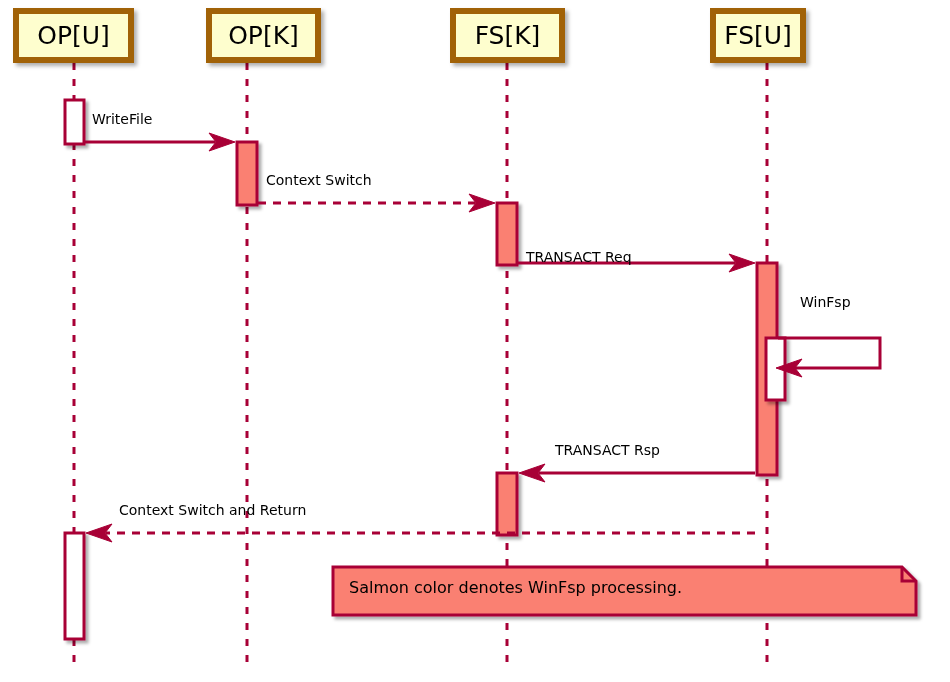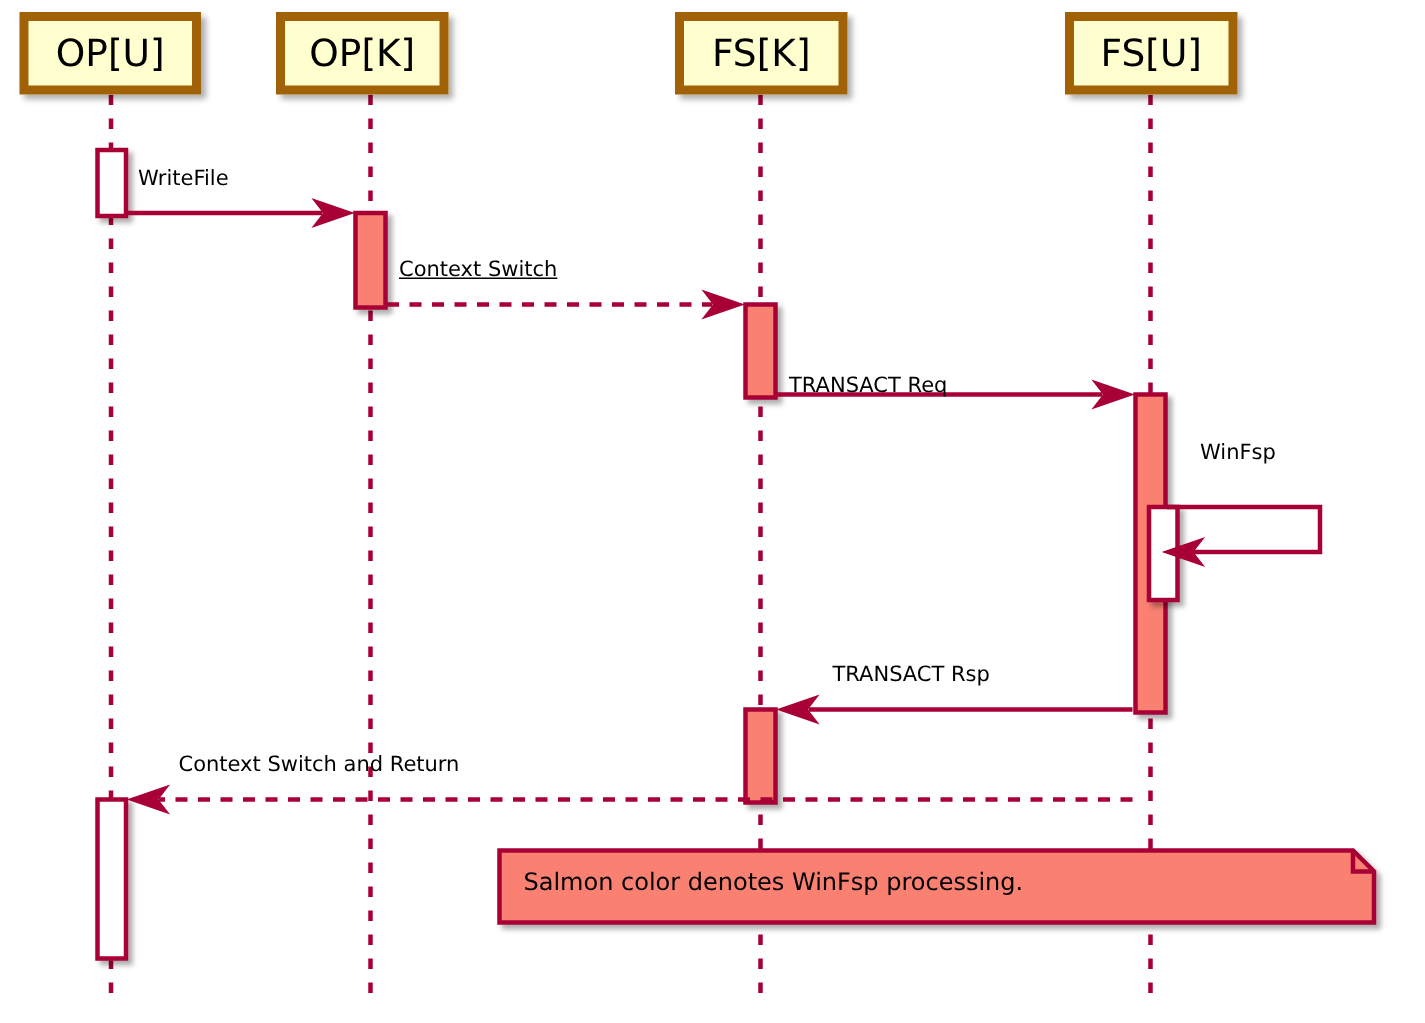--- a/index.html
+++ b/index.html
@@ -90,33 +90,33 @@
     <g id="note-group">
         <path d="M 333 567 L 902 567 L 916 581 L 916 615 L 333 615 Z" fill="#FA8072" stroke="#A80036" stroke-width="3" filter="url(#soft-shadow)"></path>
         <path d="M 902 567 L 902 581 L 916 581" fill="none" stroke="#A80036" stroke-width="3"></path>
       </g>
   </svg>
 
   <div id="participants-layer">
       <div class="participant-box" style="left: 13px; top: 8px; width: 121px; height: 55px;">
         <span class="lbl participant-label" style="position: static;">OP[U]</span>
       </div>
-      <div class="participant-box" style="left: 184px; top: 8px; width: 115px; height: 55px;">
+      <div class="participant-box" style="left: 206px; top: 8px; width: 115px; height: 55px;">
         <span class="lbl participant-label" style="position: static;">OP[K]</span>
       </div>
       <div class="participant-box" style="left: 450px; top: 8px; width: 115px; height: 55px;">
         <span class="lbl participant-label" style="position: static; text-align: center;">FS[K]</span>
       </div>
-      <div class="participant-box" style="left: 710px; top: 8px; width: 115px; height: 55px;">
+      <div class="participant-box" style="left: 710px; top: 8px; width: 96px; height: 55px;">
         <span class="lbl participant-label" style="position: static;">FS[U]</span>
       </div>
     </div>
   <div id="labels-layer">
       <div class="lbl msg-label" style="left: 92px; top: 112px;">WriteFile</div>
-      <div class="lbl msg-label" style="left: 266px; top: 173px; text-decoration: underline;">Context Switch</div>
+      <div class="lbl msg-label" style="left: 266px; top: 173px;">Context Switch</div>
       <div class="lbl msg-label" style="left: 526px; top: 250px;">TRANSACT Req</div>
       <div class="lbl msg-label" style="left: 800px; top: 295px;">WinFsp</div>
       <div class="lbl msg-label" style="left: 555px; top: 443px;">TRANSACT Rsp</div>
       <div class="lbl msg-label" style="left: 119px; top: 503px;">Context Switch and Return</div>
       <div class="lbl note-text" style="left: 349px; top: 580px;">Salmon color denotes WinFsp processing.</div>
     </div>
 
 </div>
 
 </body></html>

